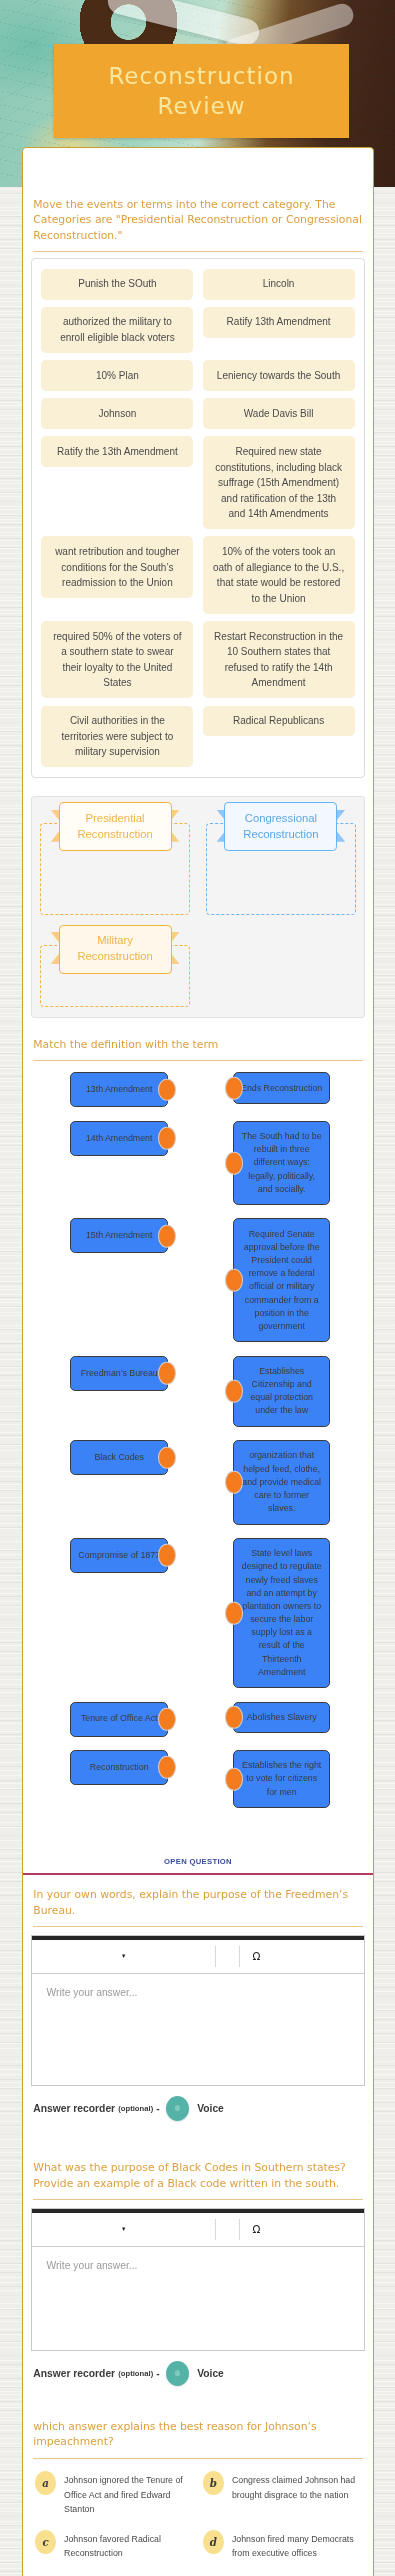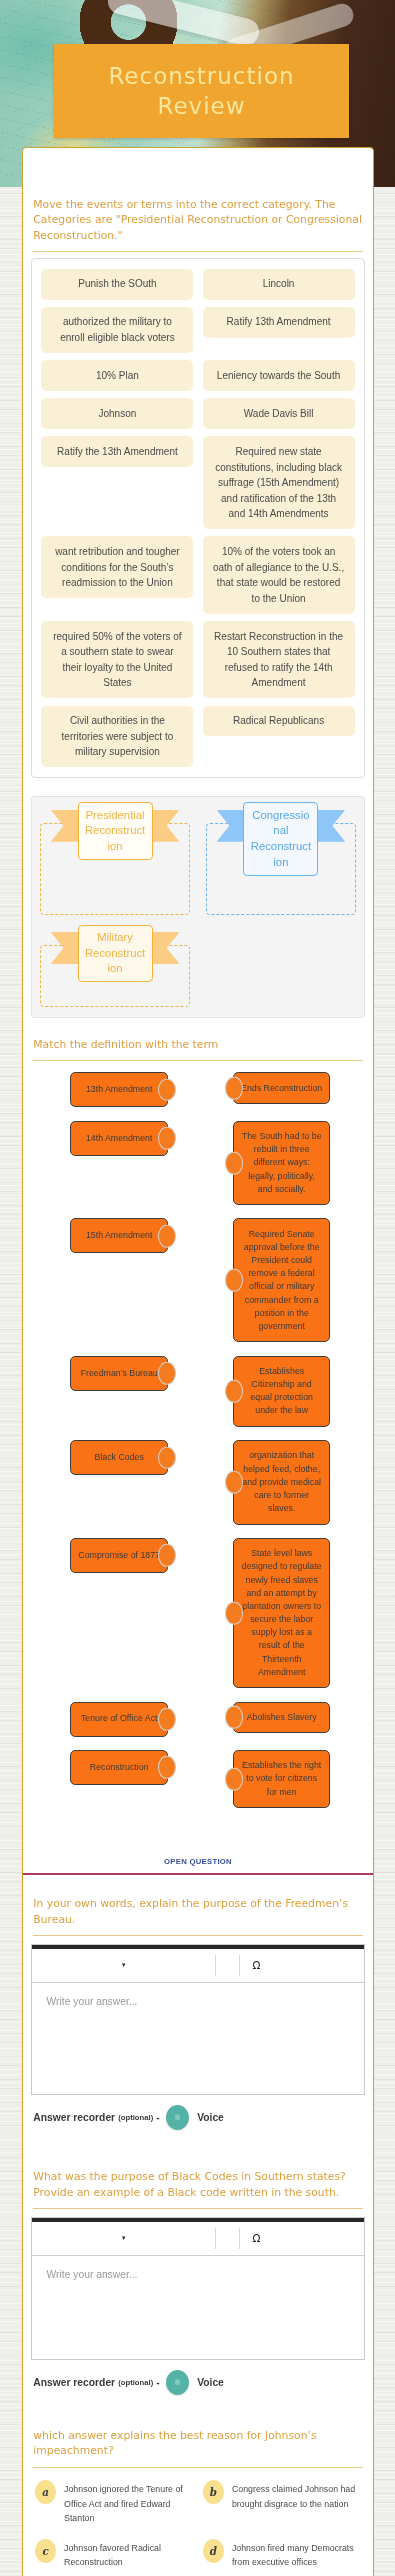--- a/index.html
+++ b/index.html
@@ -42,51 +42,51 @@
   .bank-panel{border:0.5px solid #dcdcdc;border-radius:4.1px;margin-top:6.2px;padding:9.3px;
     display:grid;grid-template-columns:1fr 1fr;gap:7.2px 9.3px;align-items:start;}
   .bank-item{background:#faf0d6;border-radius:5px;padding:7.7px 9.3px;color:#4a4a4a;font-size:10px;
     line-height:1.55;text-align:center;}
   
   .cat-panel{background:#f4f4f4;border:0.5px solid #e2e2e2;border-radius:3.1px;margin-top:18.5px;
     padding:5.2px 6.2px 10.3px;display:grid;grid-template-columns:1fr 1fr;gap:9.3px 12.4px;}
   .cat-zone{position:relative;height:113px;}
   .cat-zone .dropzone{position:absolute;left:2.1px;right:2.1px;top:20.6px;bottom:0;border:1px dashed #f0b445;border-radius:4.1px;}
   .cat-zone.blue .dropzone{border-color:#6fb4ee;}
-  .cat-label{position:relative;margin:0 auto;width:75px;min-height:49px;background:#fffdf6;
+  .cat-label{position:relative;margin:0 auto;width:113px;min-height:49px;background:#fffdf6;
     border:1.5px solid #f5b335;border-radius:4.1px;z-index:3;display:flex;align-items:center;justify-content:center;
     padding:4.1px 6.2px;box-sizing:border-box;}
   .cat-label .cat-text{color:#f0b445;font-size:11.3px;line-height:1.4;text-align:center;overflow-wrap:anywhere;}
   .cat-zone.blue .cat-label{background:#f2f8fe;border-color:#64b5f6;justify-content:center;}
   .cat-zone.blue .cat-text{color:#5aa7e8;}
   .cat-zone.military .cat-label{background:#fdf8ea;}
   .wing{position:absolute;top:7.2px;height:32px;width:49px;background:#fbcc82;z-index:2;}
   .wing.left{left:12.4px;clip-path:polygon(0 0,100% 0,100% 100%,0 100%,26% 50%);}
   .wing.right{right:12.4px;clip-path:polygon(0 0,100% 0,74% 50%,100% 100%,0 100%);}
   .cat-zone.blue .wing{background:#8ec7f7;}
   .cat-zone.military{height:82px;}
   
   .match-wrap{margin-top:18.5px;}
   .match-rows{margin-top:11.3px;}
   .match-row{position:relative;display:flex;align-items:flex-start;margin-bottom:13.4px;}
-  .term-box,.def-box{position:relative;border:0.8px solid #3a3a3a;border-radius:5.2px;background:#f97316;
+  .term-box,.def-box{position:relative;border:0.8px solid #3a3a3a;border-radius:5.2px;background:#3b82f6;
     color:#3a3a3a;font-size:8.8px;line-height:1.5;text-align:center;padding:8.2px 6.2px;box-sizing:border-box;}
   .term-box{margin-left:39px;width:98px;min-height:35px;display:flex;align-items:center;justify-content:center;}
   .def-box{margin-left:65px;width:97px;}
   .dot{position:absolute;width:15.5px;height:20.6px;border-radius:50%;background:#f57b1f;
     border:1px solid #d4cec8;top:50%;transform:translateY(-50%);z-index:4;}
   .dot.right{right:-8.8px;}
   .dot.left{left:-8.8px;}
   
   .tabs{display:flex;margin:41px -8.2px 0;}
   .tab{flex:1;text-align:center;padding:8.2px 0 7.2px;font-weight:bold;font-size:7.7px;letter-spacing:0.3px;}
   .tab.active{color:#3a4d9b;border-bottom:2.1px solid #b03b63;}
   .tab.inactive{color:#8f8f8f;border-bottom:0.5px solid #d9d9d9;}
   
-  .oq{margin-top:21px;}
+  .oq{margin-top:12px;}
   .editor{border:0.5px solid #c9c9c9;margin-top:8.2px;}
   .editor .blackbar{height:3.6px;background:#262626;}
   .toolbar{display:flex;align-items:center;height:33px;border-bottom:0.5px solid #cfcfcf;}
   .tseg1{width:183px;text-align:center;border-right:0.5px solid #d8d8d8;height:20.6px;line-height:20.6px;}
   .tseg2{width:23px;border-right:0.5px solid #d8d8d8;height:20.6px;}
   .caret{font-size:6.7px;color:#222;cursor:pointer;}
   .omega{font-size:10.3px;color:#222;padding-left:12.4px;cursor:pointer;font-family:"DejaVu Sans",sans-serif;}
   .answer-area{display:block;width:100%;height:111px;border:none;outline:none;resize:none;box-sizing:border-box;
     padding:13.4px 14.4px;font-size:10.3px;color:#444;font-family:"Liberation Sans",sans-serif;}
   .answer-area::placeholder{color:#9a9a9a;}

